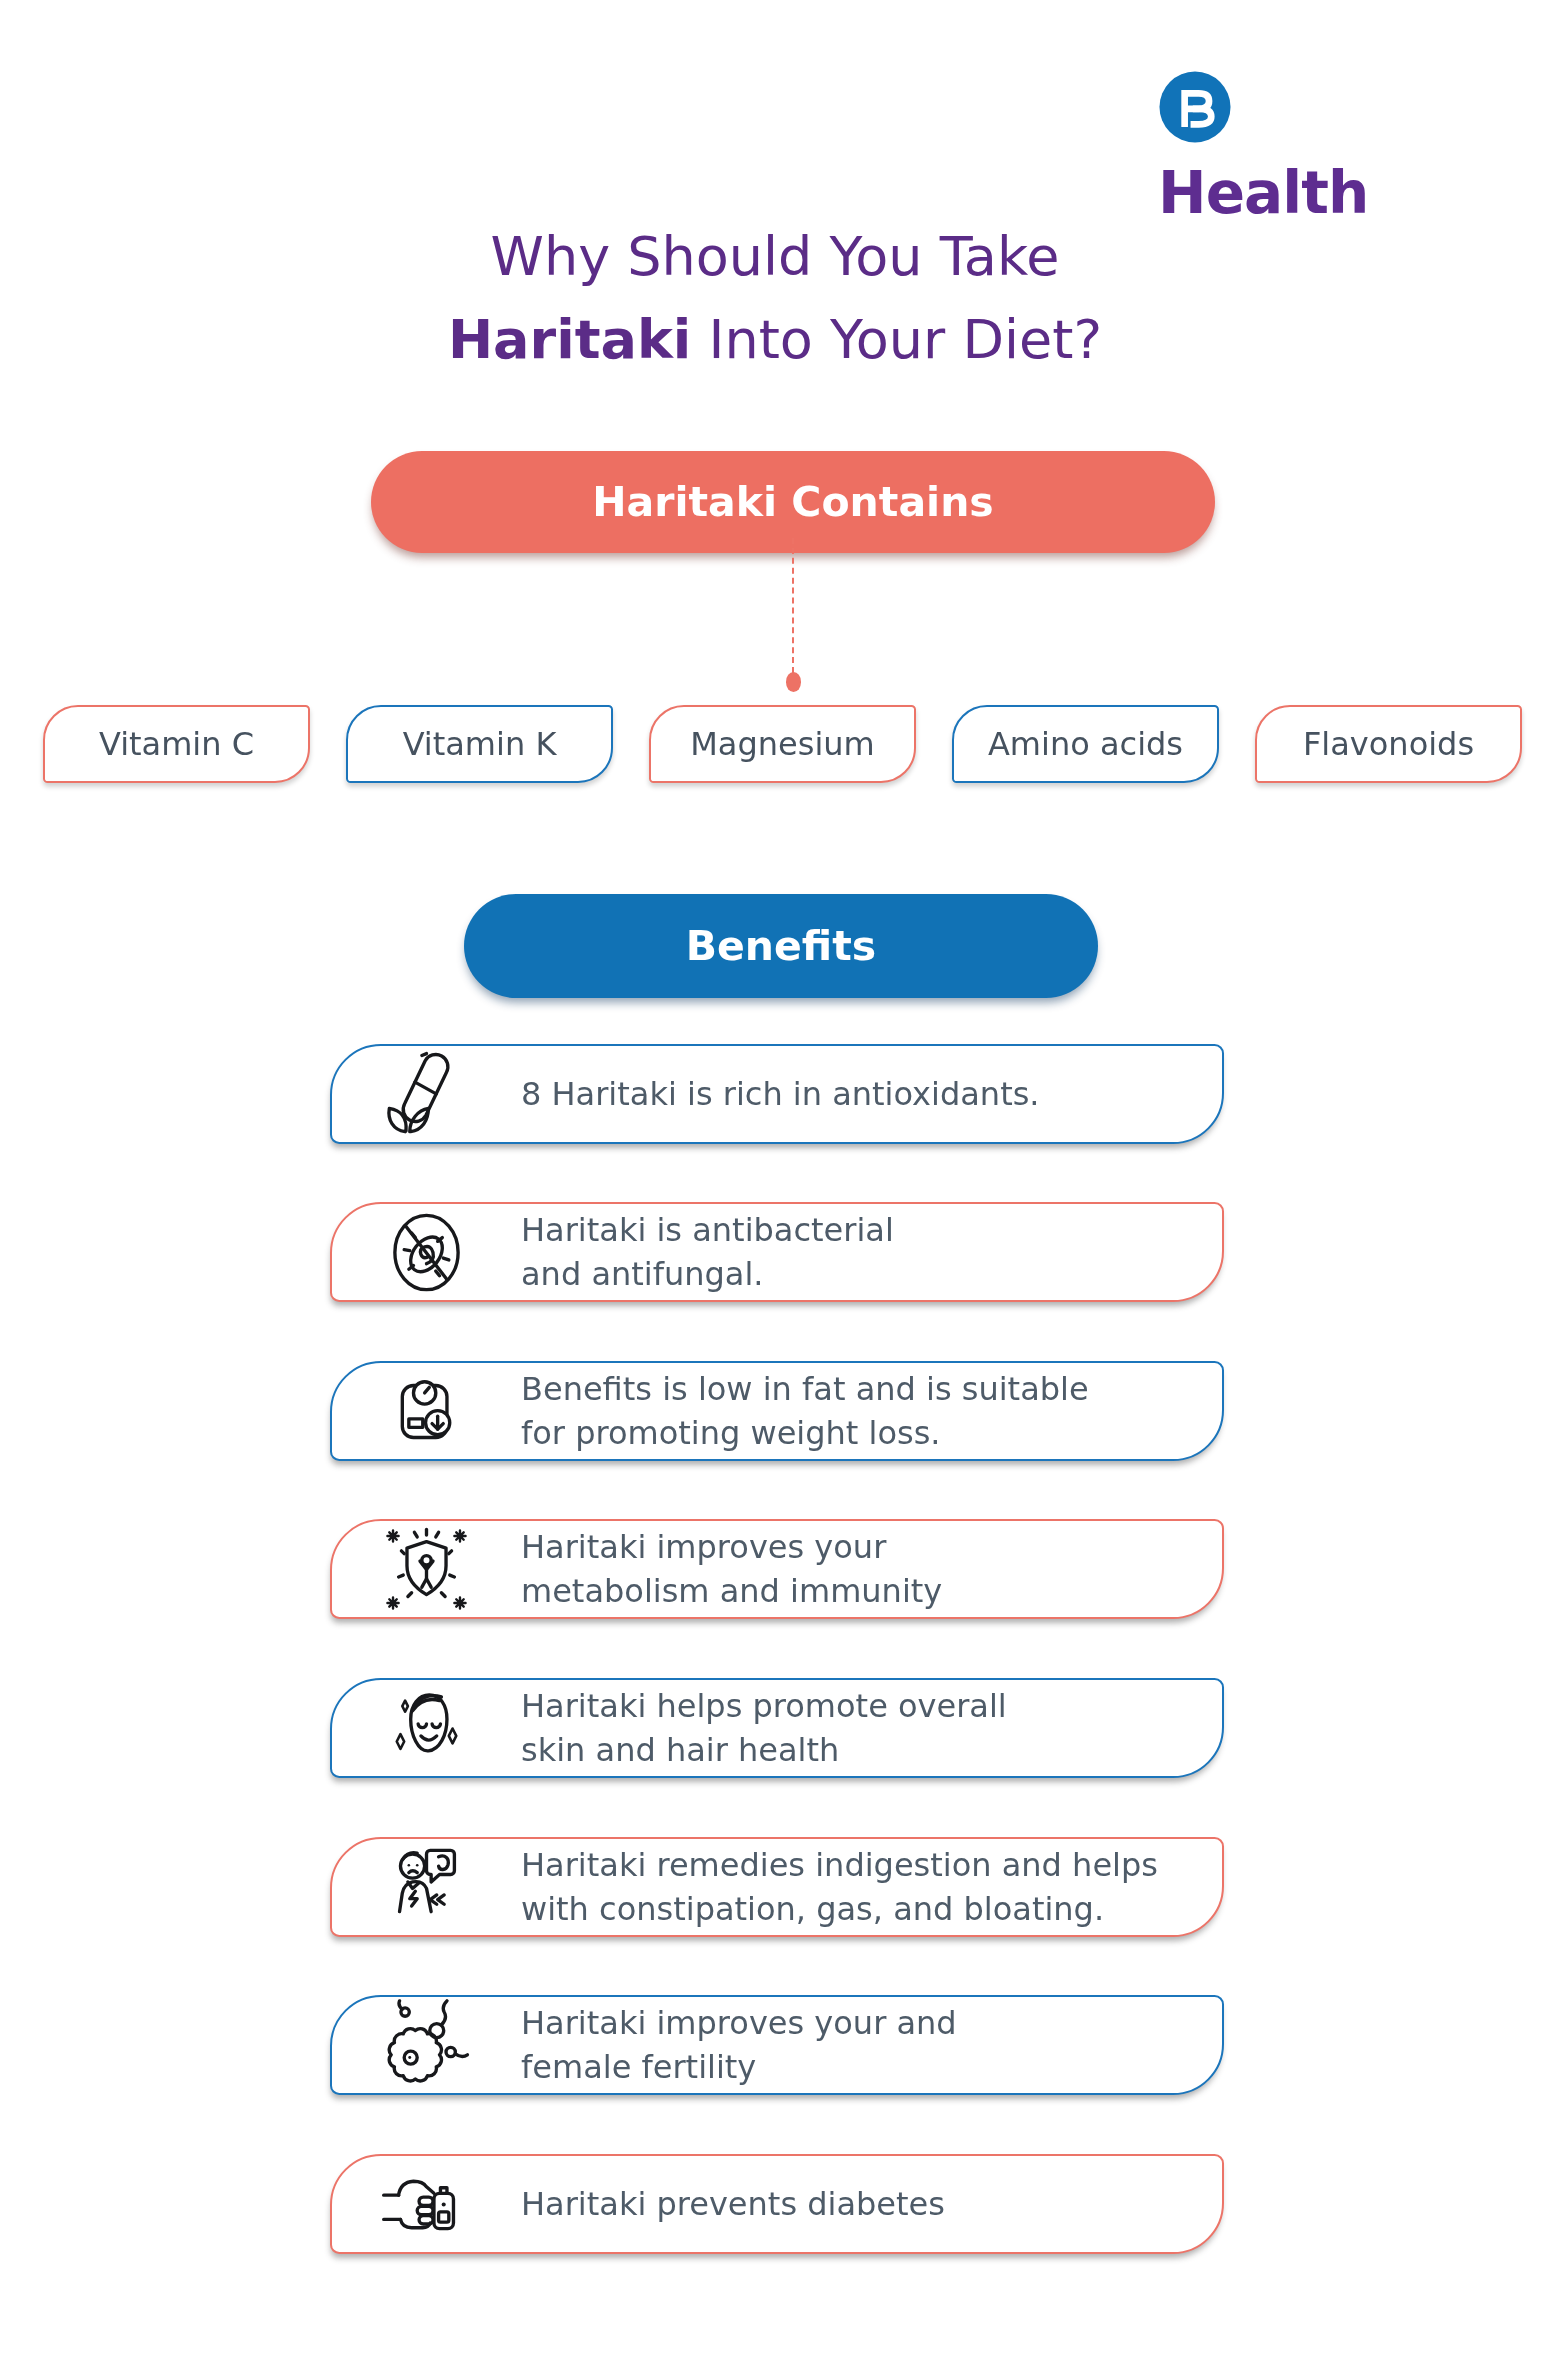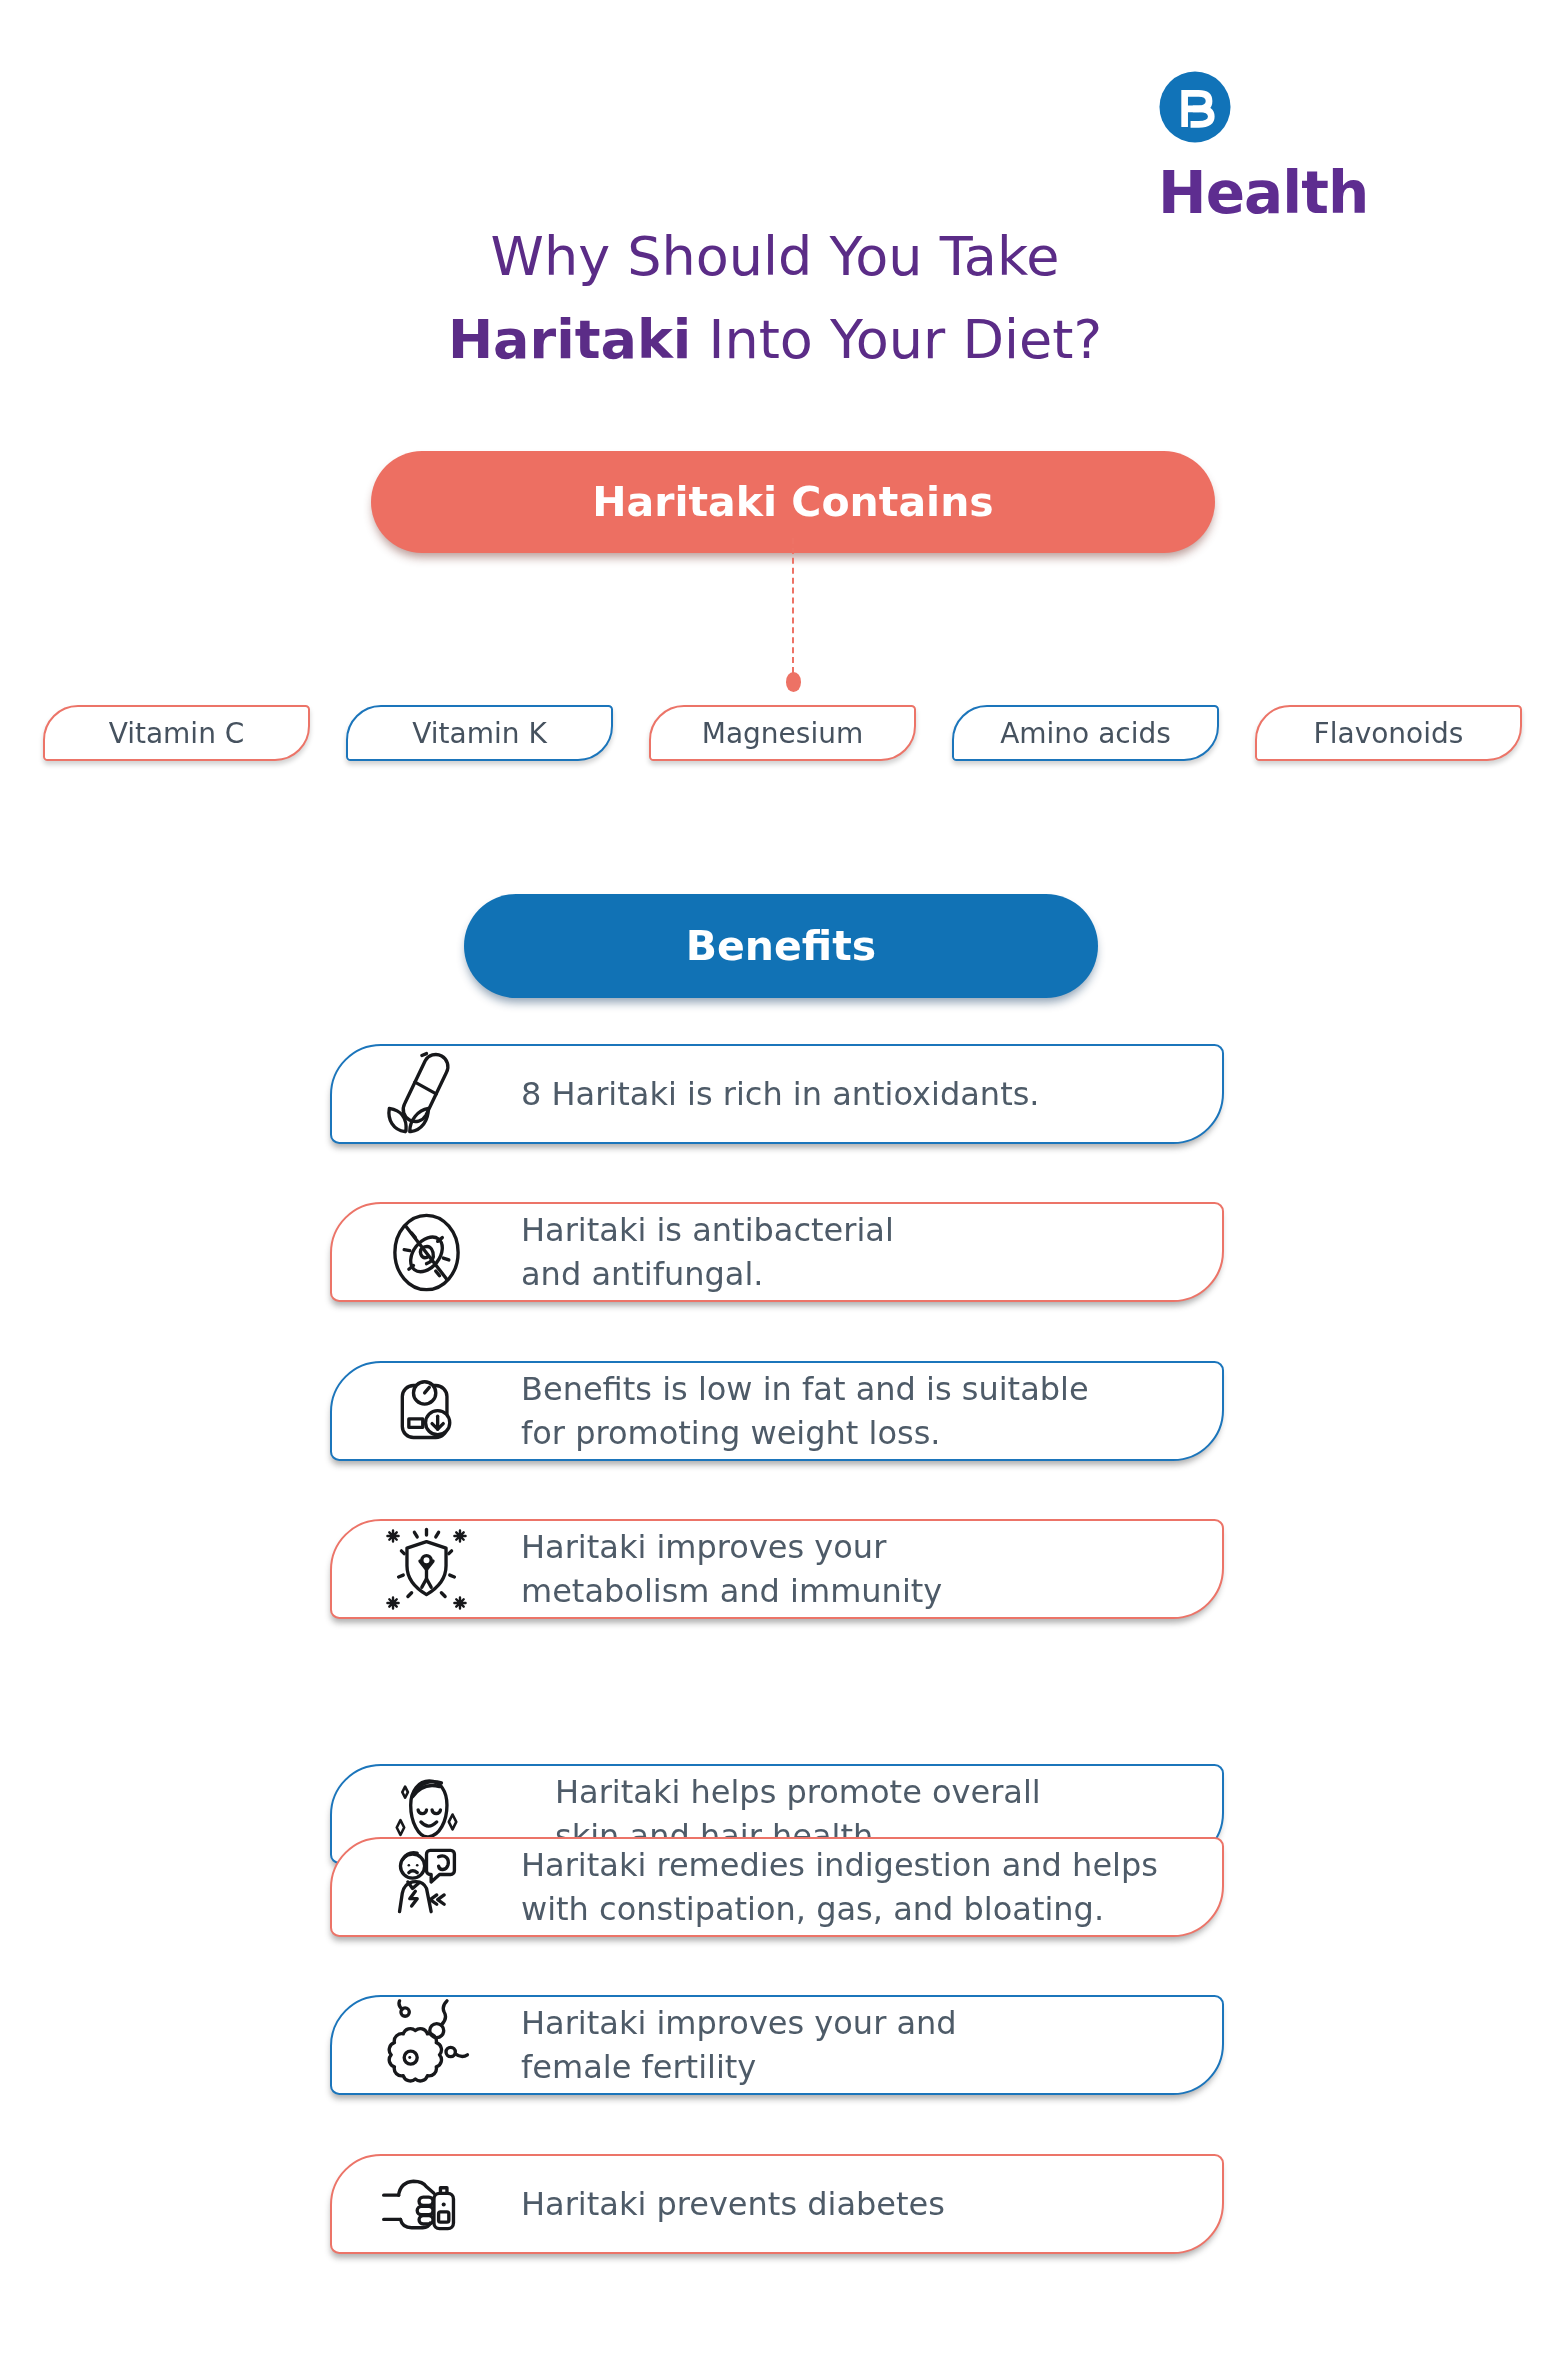--- a/index.html
+++ b/index.html
@@ -27,40 +27,40 @@
 
   
   .connector { position:absolute; left:792px; top:538px; height:135px; width:0;
                border-left:2.8px dashed #ED7265; }
   .connector-dot { position:absolute; left:786px; top:672px; width:15px; height:19.5px;
                    background:#ED7265; border-radius:50%; }
 
   
   .chips { position:absolute; left:43px; top:705px; width:1479px; height:78px;
            display:flex; justify-content:space-between; }
-  .chip { width:267px; height:56px; background:#fff; border:2.8px solid;
+  .chip { width:267px; height:78px; background:#fff; border:2.8px solid;
           border-radius:35px 4.6px 35px 4.6px; display:flex; align-items:center; justify-content:center;
-          font-size:28px; color:#46525F; box-shadow:0 3.7px 5.6px rgba(0,0,0,.18); }
+          font-size:32px; color:#46525F; box-shadow:0 3.7px 5.6px rgba(0,0,0,.18); }
   .chip-red  { border-color:#EC7468; }
   .chip-blue { border-color:#1B75BB; }
 
   
   .card { position:absolute; left:330px; width:894px; height:100px; background:#fff;
           border:2.8px solid; border-radius:51px 9.3px 51px 9.3px;
           display:flex; align-items:center; padding-left:48px;
           box-shadow:-0.9px 5.6px 6.5px -1.9px rgba(50,50,50,.40); }
   .card-blue { border-color:#1B75BB; }
   .card-red  { border-color:#EC7468; }
   .card-icon { flex:0 0 93px; width:93px; height:93px; margin-right:48px; }
   .card-icon svg { width:100%; height:100%; display:block; }
   .card-text { font-size:32px; color:#4E5B68; line-height:44px; }
   .card-text span { display:block; }
 
   .c0 { top:1044px; } .c1 { top:1202px; } .c2 { top:1361px; } .c3 { top:1519px; }
-  .c4 { top:1764px;gap:34px; } .c5 { top:1837px; } .c6 { top:1995px; } .c7 { top:2154px; }
+  .c4 { top:1678px; } .c5 { top:1837px; } .c6 { top:1995px; } .c7 { top:2154px; }
 
   .ico { fill:none; stroke:#17181B; stroke-width:3.6; stroke-linecap:round; stroke-linejoin:round; }
 </style>
 </head>
 <body>
 
 <div class="page">
 
   <div class="brand">
     <span class="brand-mark">

